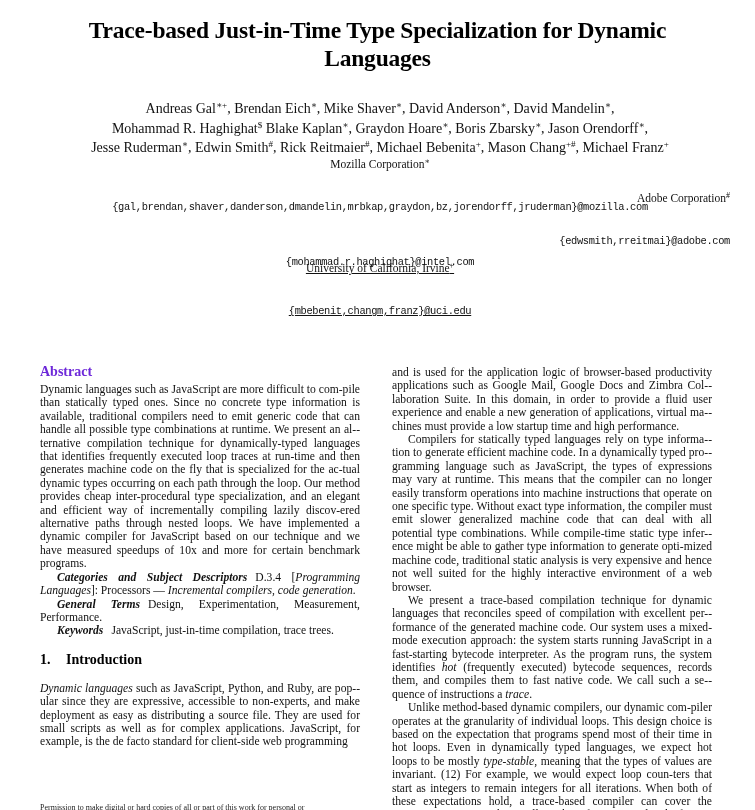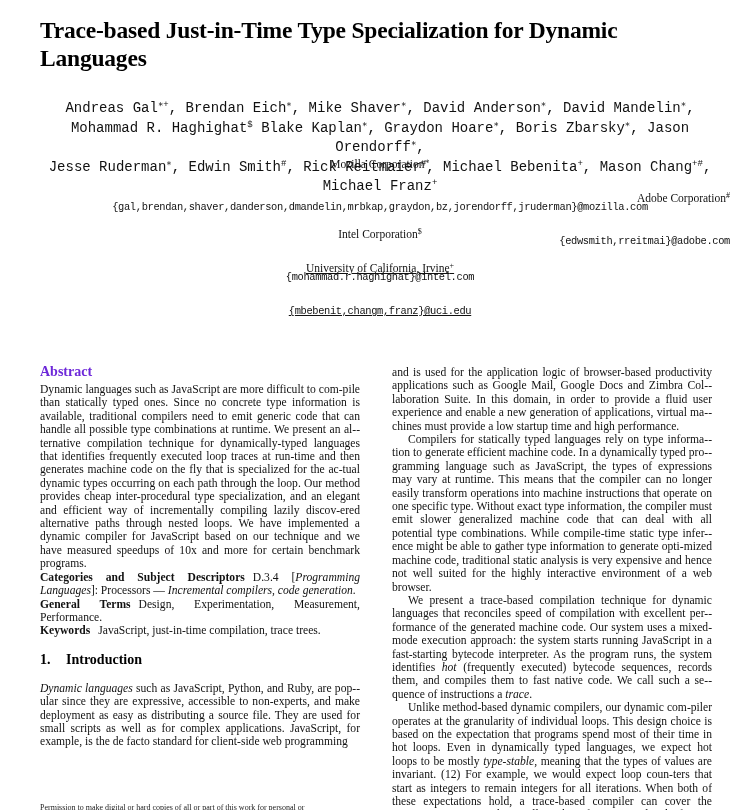--- a/index.html
+++ b/index.html
@@ -2,45 +2,45 @@
 <html><head>
 <meta charset="utf-8">
 <style>
   html, body { margin: 0; padding: 0; background: #ffffff; }
   body {
     width: 755px; height: 810px; overflow: hidden; position: relative;
     font-family: "Liberation Serif", "DejaVu Serif", serif; color: #111;
   }
   .title {
     position: absolute; left: 40px; top: 16px; width: 675px;
-    text-align: left; font-weight: bold; font-size: 23.5px; line-height: 28px;
+    text-align: center; font-weight: bold; font-size: 23.5px; line-height: 28px;
     letter-spacing: -0.2px; color: #000;
   }
   .authors {
     position: absolute; left: 30px; top: 99px; width: 700px; text-align: center;
-    font-size: 14px; line-height: 19.5px; color: #111; font-family: Liberation Mono, monospace;
+    font-size: 14px; line-height: 19.5px; color: #111;
   }
   .authors sup { font-size: 9px; line-height: 0; vertical-align: 5px; }
   .affil {
     position: absolute; left: 30px; width: 700px; text-align: center;
     font-size: 11.5px; line-height: 15px;
   }
   .affil .org sup { font-size: 8px; line-height: 0; vertical-align: 4px; }
   .affil .email { font-family: "Liberation Mono", "DejaVu Sans Mono", monospace; font-size: 10.4px; letter-spacing: -0.35px; margin-top: 28px; }
   .col {
     position: absolute; width: 320px; font-size: 11.6px; line-height: 13.4px;
     text-align: justify; hyphens: manual; color: #111;
   }
   .col p { margin: 0; }
   .col p.indent { text-indent: 16px; }
   .h-abstract { font-weight: bold; font-size: 14px; line-height: 16px; margin: 0 0 3px 0; color: #6d28d9; }
   .h-section { font-weight: bold; font-size: 14px; line-height: 16px; margin: 0 0 14px 0; color: #000; }
   .h-section .num { display: inline-block; width: 26px; }
   .meta { margin-top: 8px; }
-  .meta .lbl { font-weight: bold; margin-right: 8px; }
+  .meta .lbl { font-weight: bold; font-style: italic; margin-right: 8px; margin-left: 17px; }
   .meta i { font-style: italic; }
   .footnote {
     position: absolute; left: 40px; top: 803px; width: 320px; font-size: 8px; line-height: 10px;
     color: #222; white-space: nowrap; overflow: hidden;
   }
   .col-right-clip { position: absolute; left: 392px; top: 366px; width: 320px; height: 444px; overflow: hidden; }
 </style>
 </head>
 <body>
 
@@ -76,21 +76,20 @@
 
 <div class="affil" style="top:157px;">
   <div class="org"><span>Mozilla Corporation</span><sup>∗</sup></div>
   <div class="email">{gal,brendan,shaver,danderson,dmandelin,mrbkap,graydon,bz,jorendorff,jruderman}@mozilla.com</div>
 </div>
 <div class="affil" style="top:191px;text-align:right;">
   <div class="org"><span>Adobe Corporation</span><sup>#</sup></div>
   <div class="email">{edwsmith,rreitmai}@adobe.com</div>
 </div>
 <div class="affil" style="top:227px;">
-  <div class="org"><span>Intel Corporation</span><sup>$</sup></div>
   <div class="email">{mohammad.r.haghighat}@intel.com</div>
 </div>
 <div class="affil" style="top:261px;text-decoration:underline;">
   <div class="org"><span>University of California, Irvine</span><sup>+</sup></div>
   <div class="email">{mbebenit,changm,franz}@uci.edu</div>
 </div>
 
 <div class="col" style="left:40px; top:364px;">
   <div class="h-abstract">Abstract</div>
   <p>Dynamic languages such as JavaScript are more difficult to com-­pile than statically typed ones. Since no concrete type information is available, traditional compilers need to emit generic code that can handle all possible type combinations at runtime. We present an al-­ternative compilation technique for dynamically-typed languages that identifies frequently executed loop traces at run-time and then generates machine code on the fly that is specialized for the ac-­tual dynamic types occurring on each path through the loop. Our method provides cheap inter-procedural type specialization, and an elegant and efficient way of incrementally compiling lazily discov-­ered alternative paths through nested loops. We have implemented a dynamic compiler for JavaScript based on our technique and we have measured speedups of 10x and more for certain benchmark programs.</p>

